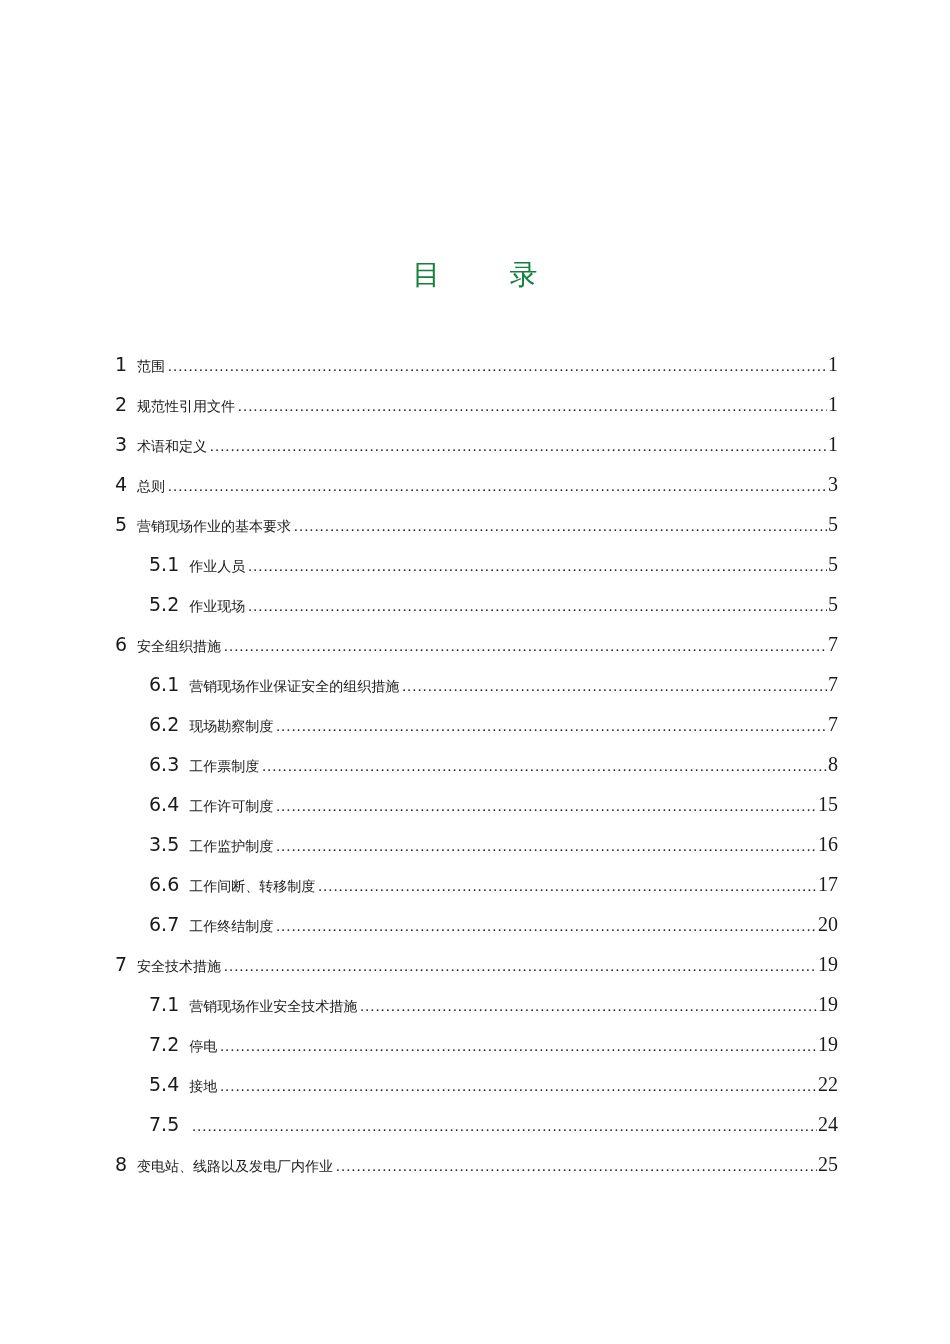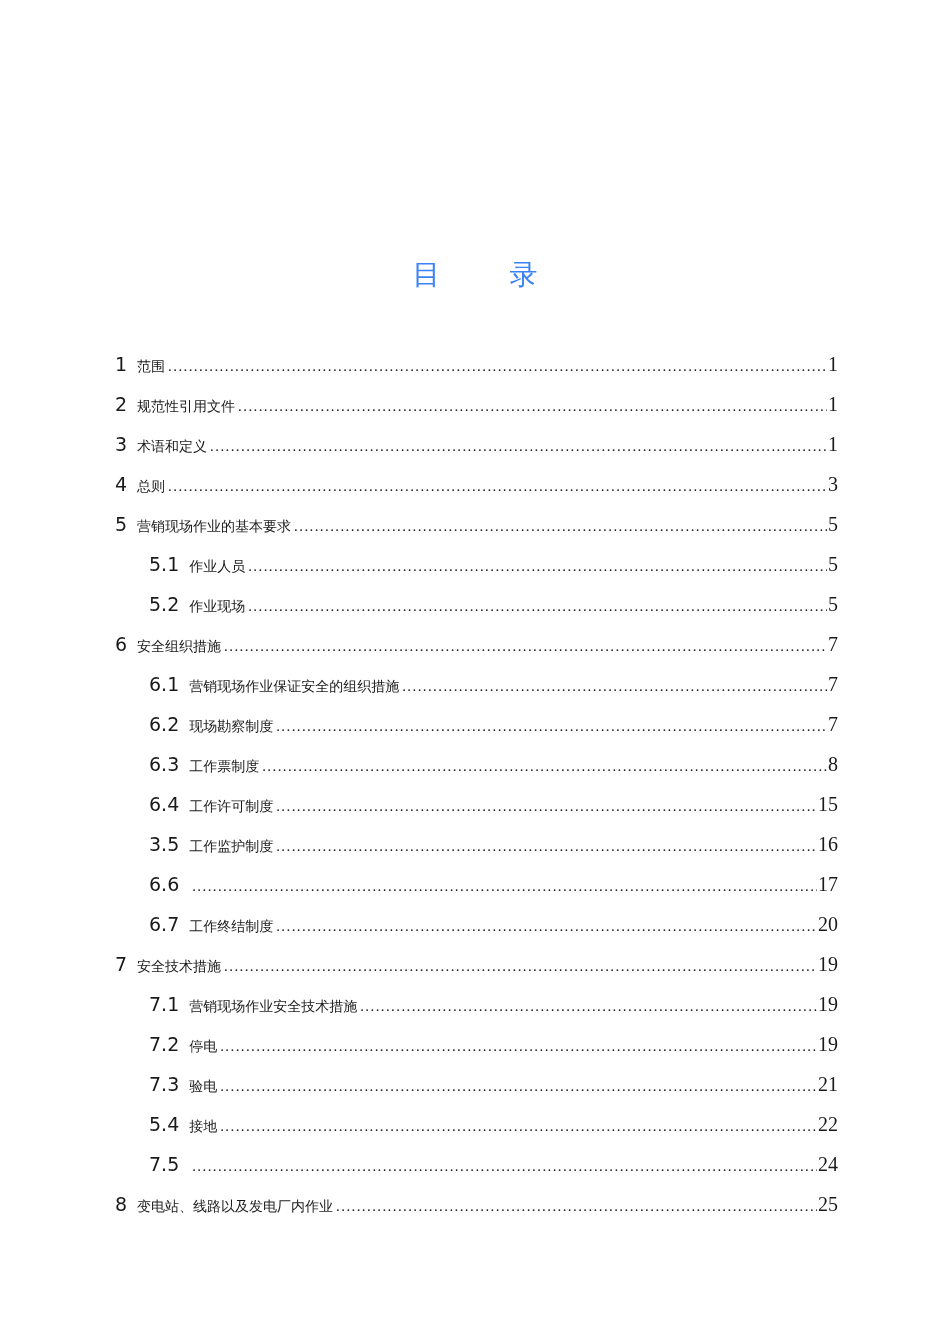--- a/index.html
+++ b/index.html
@@ -24,21 +24,21 @@
       position: absolute;
       top: 256px;
       left: 0;
       width: 950px;
       text-align: center;
       font-family: "DejaVu Serif", serif;
       font-size: 28px;
       letter-spacing: 30px;
       text-indent: 30px;
       font-weight: normal;
-      color: #3b82f6;
+      color: #15803d;
       margin: 0;
     }
     .toc-list {
       position: absolute;
       top: 347px;
       left: 115px;
       width: 723px;
       margin: 0;
       padding: 0;
       list-style: none;
@@ -164,20 +164,21 @@
       <span class="toc-page">15</span>
     </li>
     <li class="toc-entry level-2">
       <span class="toc-num">3.5</span>
       <span class="toc-label">工作监护制度</span>
       <span class="toc-leader"></span>
       <span class="toc-page">16</span>
     </li>
     <li class="toc-entry level-2">
       <span class="toc-num">6.6</span>
+      <span class="toc-label">工作间断、转移制度</span>
       <span class="toc-leader"></span>
       <span class="toc-page">17</span>
     </li>
     <li class="toc-entry level-2">
       <span class="toc-num">6.7</span>
       <span class="toc-label">工作终结制度</span>
       <span class="toc-leader"></span>
       <span class="toc-page">20</span>
     </li>
     <li class="toc-entry level-1">
@@ -190,26 +191,20 @@
       <span class="toc-num">7.1</span>
       <span class="toc-label">营销现场作业安全技术措施</span>
       <span class="toc-leader"></span>
       <span class="toc-page">19</span>
     </li>
     <li class="toc-entry level-2">
       <span class="toc-num">7.2</span>
       <span class="toc-label">停电</span>
       <span class="toc-leader"></span>
       <span class="toc-page">19</span>
-    </li>
-    <li class="toc-entry level-2">
-      <span class="toc-num">7.3</span>
-      <span class="toc-label">验电</span>
-      <span class="toc-leader"></span>
-      <span class="toc-page">21</span>
     </li>
     <li class="toc-entry level-2">
       <span class="toc-num">5.4</span>
       <span class="toc-label">接地</span>
       <span class="toc-leader"></span>
       <span class="toc-page">22</span>
     </li>
     <li class="toc-entry level-2">
       <span class="toc-num">7.5</span>
       <span class="toc-leader"></span>

